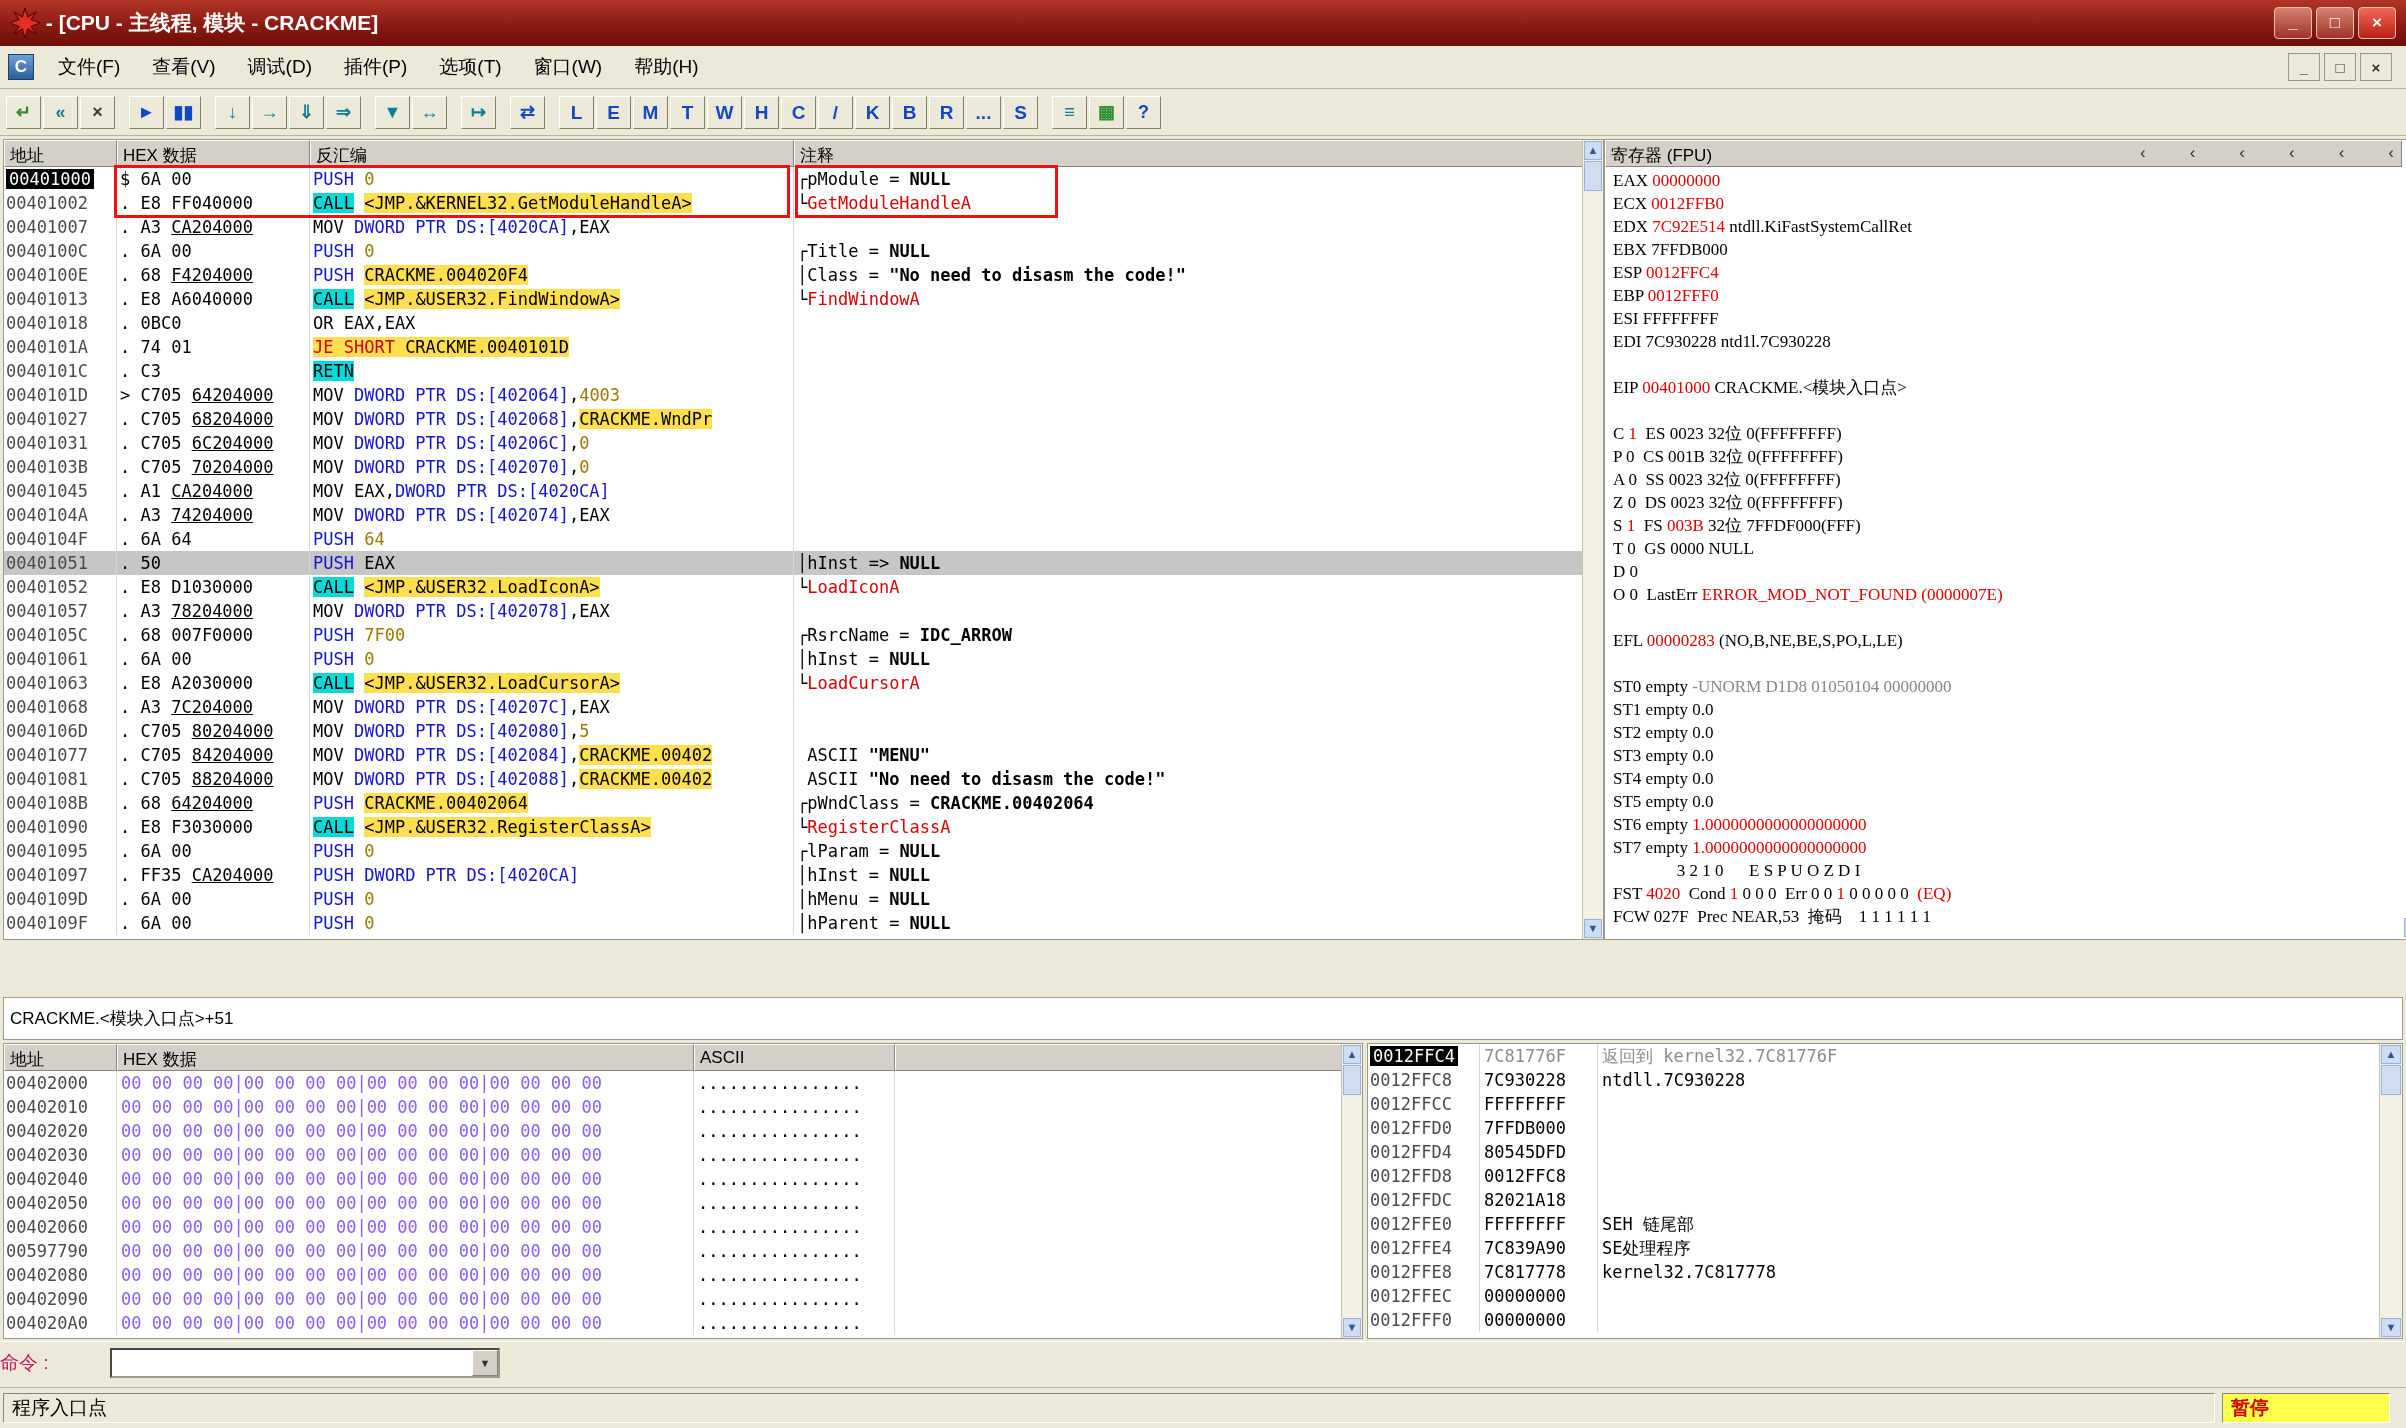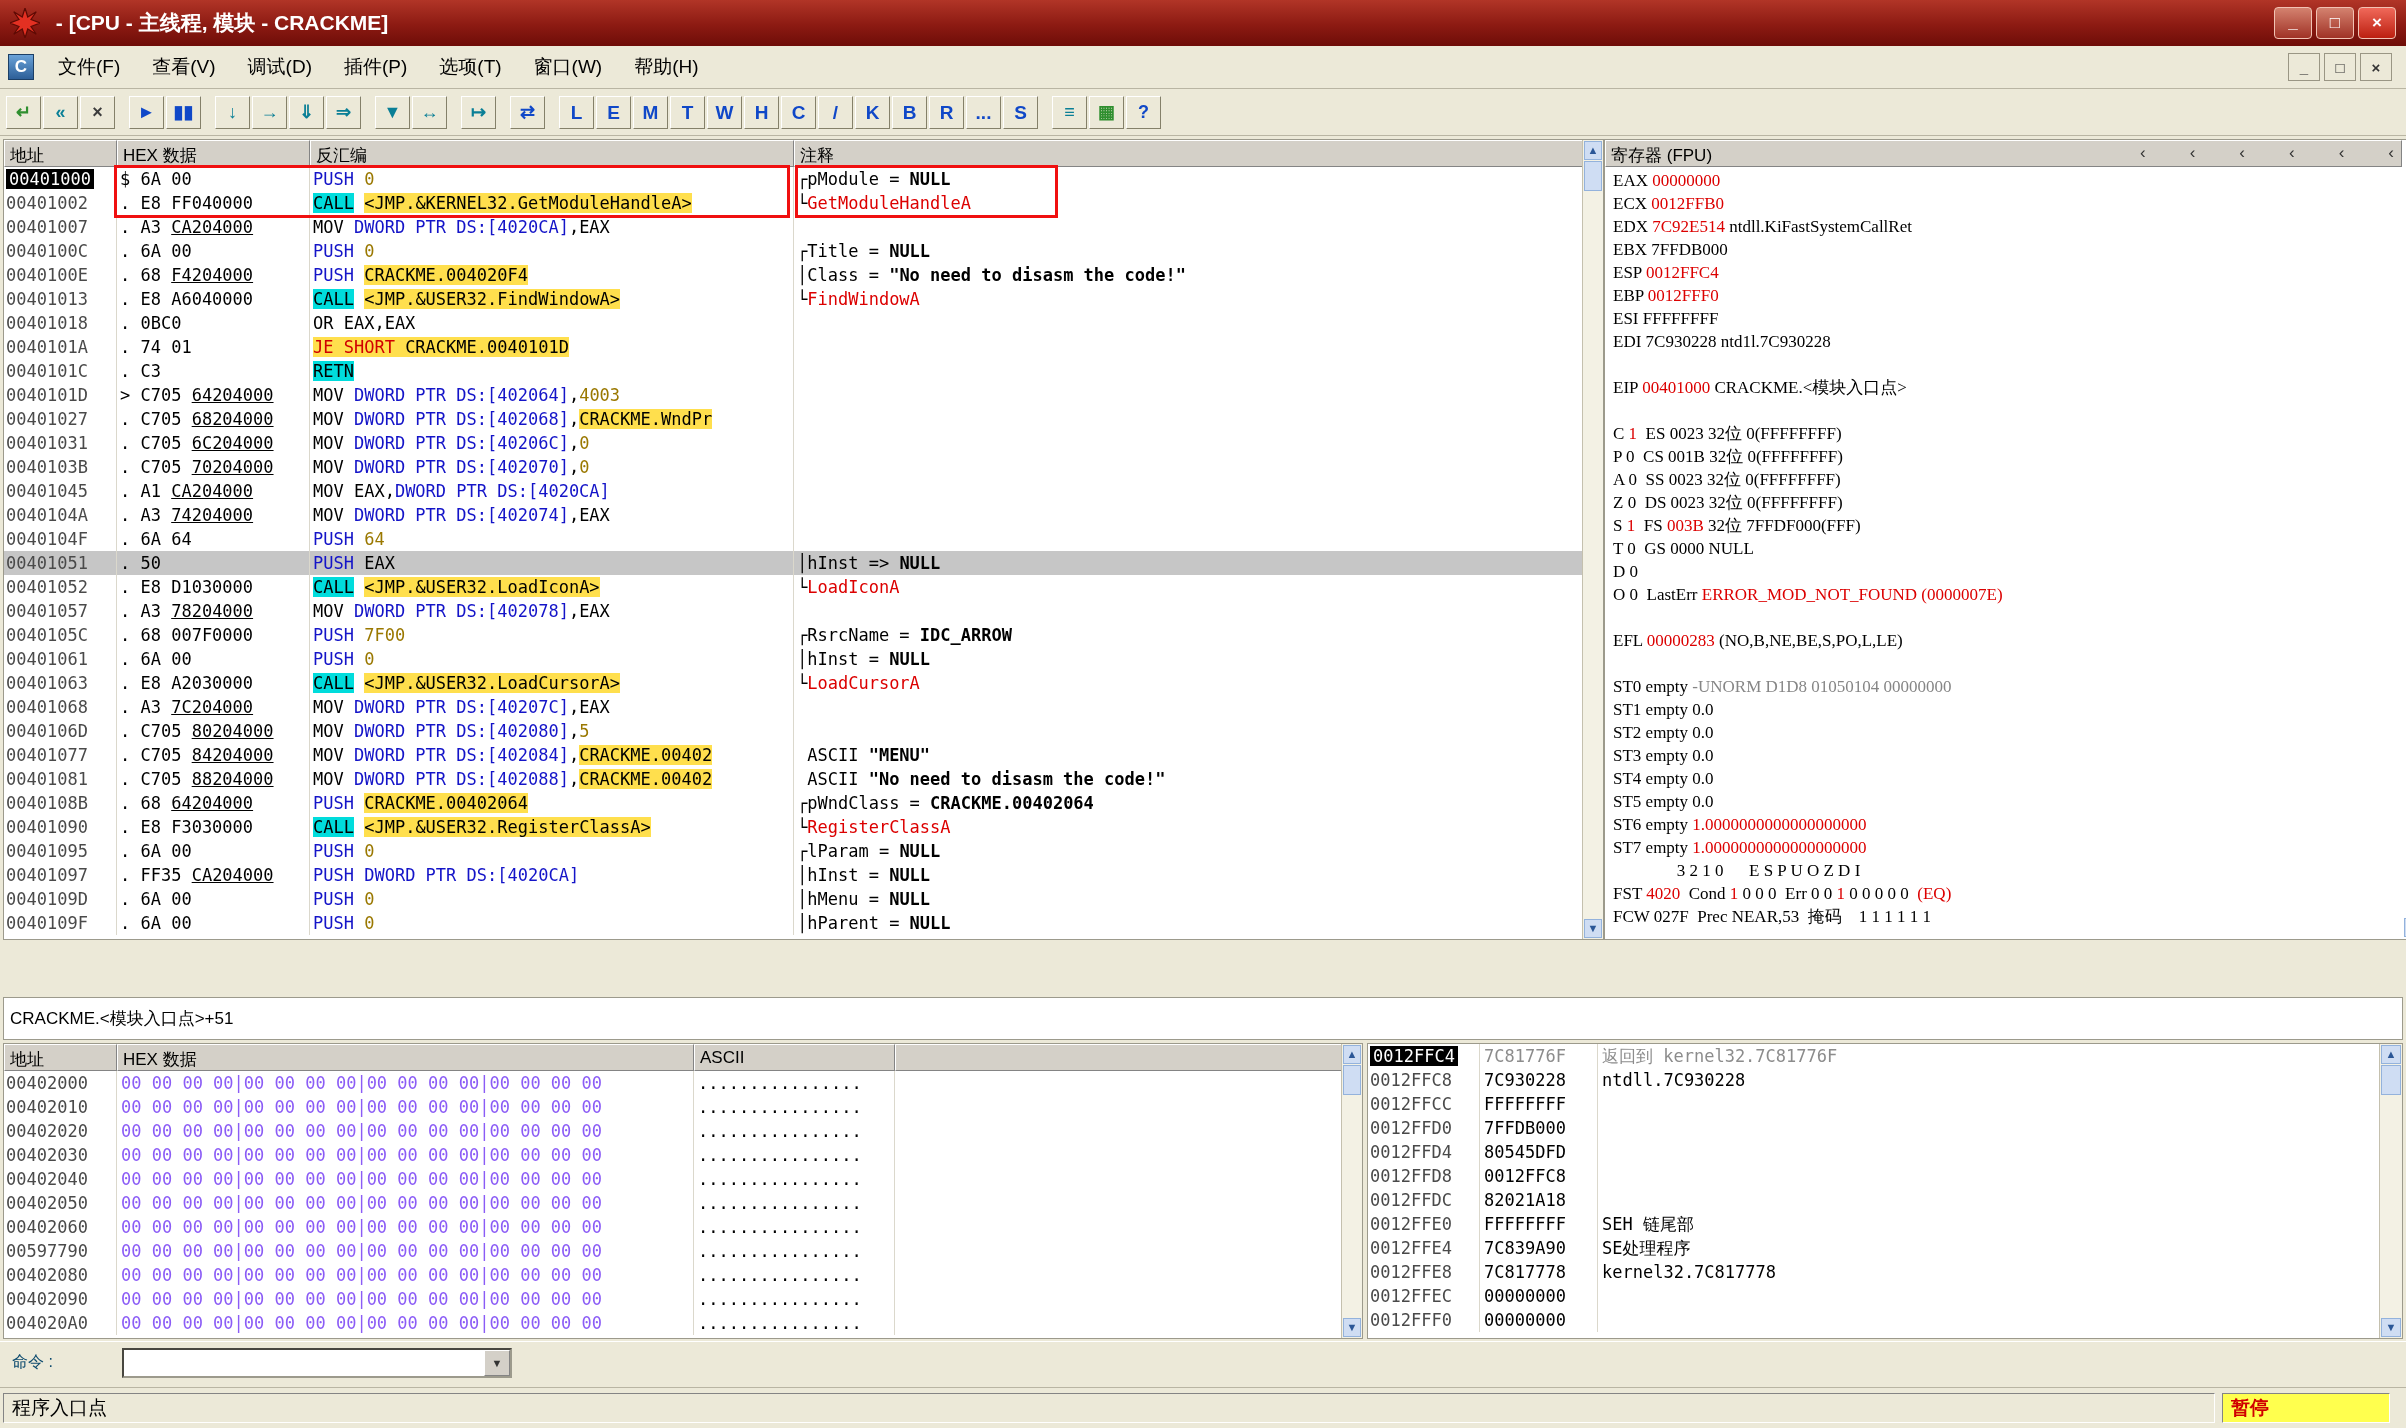--- a/index.html
+++ b/index.html
@@ -1,20 +1,20 @@
 <!DOCTYPE html>
 <html><head>
 <meta charset="utf-8">
 <style>
 *{margin:0;padding:0;box-sizing:border-box}
 html,body{background:#555}
 #root{position:relative;width:2406px;height:1428px;background:#ece9d8;overflow:hidden;font-family:"Liberation Sans",sans-serif}
 
 
-.titlebar{position:absolute;left:0;top:0;width:2406px;height:46px;background:linear-gradient(180deg,#b13527 0%,#8c1a12 55%,#6e0d08 100%);display:flex;align-items:center;padding:0 10px;gap:10px}
+.titlebar{position:absolute;left:0;top:0;width:2406px;height:46px;background:linear-gradient(180deg,#b13527 0%,#8c1a12 55%,#6e0d08 100%);display:flex;align-items:center;padding:0 10px;}
 .title{color:#fff;font-size:21px;font-weight:bold;white-space:pre}
 .titlebtns{margin-left:auto;display:flex;gap:4px}
 .tb{width:38px;height:32px;border-radius:4px;border:1px solid #f2c3b4;color:#fff;font-size:17px;font-weight:bold;display:flex;align-items:center;justify-content:center;background:linear-gradient(#d4826f,#a03226);cursor:pointer}
 .tb.cls{background:linear-gradient(#f0695a,#bc1f10)}
 
 
 .menubar{position:absolute;left:0;top:46px;width:2406px;height:43px;background:#ece9d8;border-bottom:1px solid #b9b5a3;display:flex;align-items:center;padding:0 8px}
 .mdiicon{width:26px;height:26px;background:linear-gradient(#6aa2d8,#2d5f98);border:1px solid #1c3f66;color:#fff;font-size:17px;font-weight:bold;display:flex;align-items:center;justify-content:center;margin-right:8px}
 .menu-item{padding:6px 16px;font-size:19px;color:#000;cursor:pointer}
 .mdibtns{margin-left:auto;display:flex;gap:4px;margin-right:6px}
@@ -79,21 +79,21 @@
 
 
 .annot{position:absolute;border:3px solid #f01010;pointer-events:none;z-index:6}
 
 
 #infoStrip{position:absolute;left:3px;top:997px;width:2400px;height:43px;background:#fff;border:1px solid #9c9a8c;display:flex;align-items:center}
 #infoStrip .txt{font-family:Liberation Sans, sans-serif;font-size:17px;color:#000;padding-left:6px}
 
 
 #cmdbar{position:absolute;left:0;top:1341px;width:2406px;height:42px;background:#ece9d8;border-top:1px solid #fff;display:flex;align-items:center}
-#cmdbar .lbl{font-size:16px;color:#0c4a6e;margin-left:12px;width:110px}
+#cmdbar .lbl{font-size:19px;color:#be185d;width:110px}
 .combo{position:relative;width:390px;height:30px;background:#fff;border:2px inset #9c9a8c;display:flex;align-items:center}
 .combo input{flex:1;border:none;outline:none;height:24px;font-size:17px;font-family:"DejaVu Sans Mono",monospace;padding-left:4px;background:#fff}
 .combo .drop{width:26px;height:26px;background:#d4d0c8;border:1px solid;border-color:#fff #848484 #848484 #fff;color:#333;font-size:11px;display:flex;align-items:center;justify-content:center;cursor:pointer}
 
 
 #statusbar{position:absolute;left:0;top:1387px;width:2406px;height:41px;background:#ece9d8;border-top:1px solid #b9b5a3}
 .statbox{position:absolute;top:5px;height:30px;border:1px solid;border-color:#848484 #ffffff #ffffff #848484;font-size:19px;display:flex;align-items:center;padding-left:8px;background:#ece9d8;color:#000}
 #statusRight{background:#ffff4e;color:#d00000;font-weight:bold;justify-content:flex-start}
 </style>
 </head>

